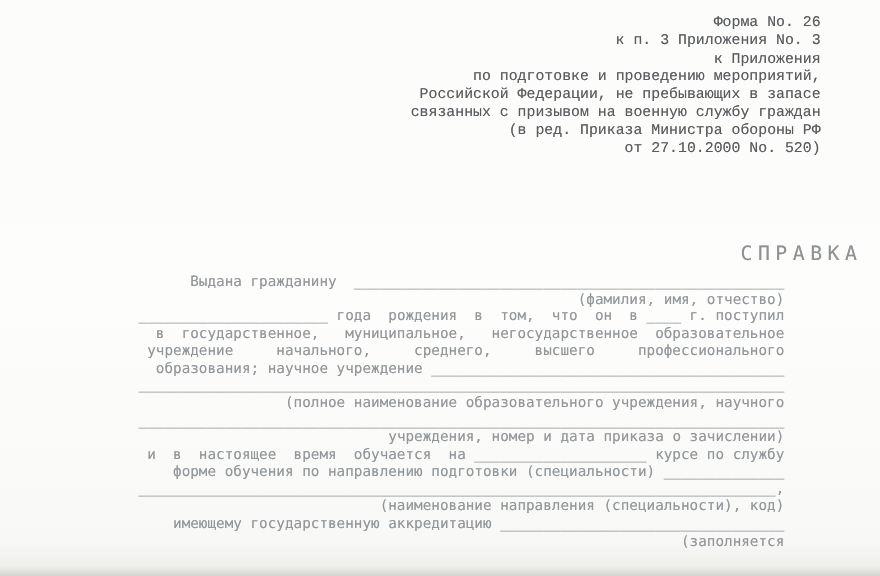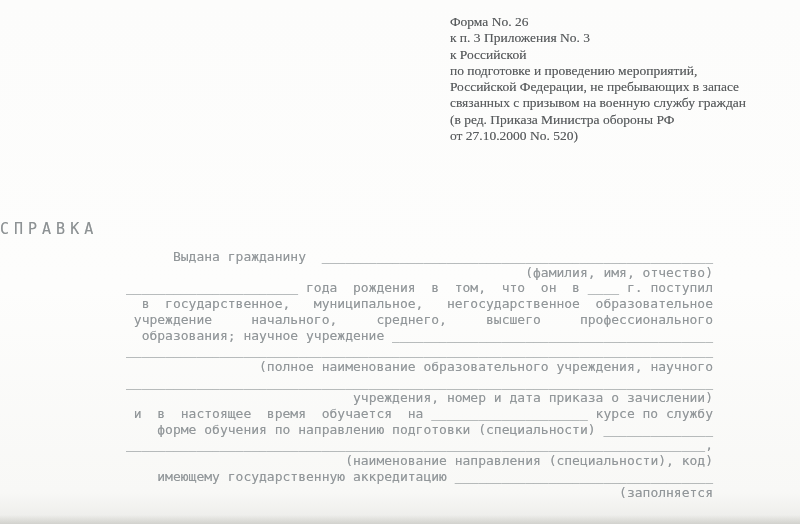--- a/index.html
+++ b/index.html
@@ -8,35 +8,36 @@
     width: 800px;
     height: 524px;
     overflow: hidden;
     background: linear-gradient(180deg, #fcfcfb 0%, #fdfdfc 55%, #f8f8f6 94%, #ebebe8 100%);
     font-family: "DejaVu Sans Mono", monospace;
   }
   .header {
     position: absolute;
     top: 14px;
     right: 54px;
-    font-family: Liberation Serif, serif;
+    text-align: right;
+    font-family: Liberation Mono, monospace;
     font-size: 13.5px;
     line-height: 16.3px;
     color: #595c5e;
     text-shadow: 0 0 0.6px rgba(89,92,94,0.55);
     margin-left: 23px;
   }
   .header .line { white-space: pre; }
   .doc-title {
     position: absolute;
     top: 220px;
     left: 0;
     width: 784px;
-    text-align: left;
-    font-size: 15px;
+    text-align: right;
+    font-size: 18px;
     letter-spacing: 5px;
     color: #8d9294;
     text-shadow: 0 0 0.6px rgba(141,146,148,0.5);
   }
   .body-text {
     position: absolute;
     top: 249px;
     left: 126px;
     font-size: 13px;
     line-height: 15.7px;
@@ -54,21 +55,21 @@
     background: linear-gradient(to bottom, rgba(190,190,185,0), rgba(185,185,179,0.5));
   }
 </style>
 </head>
 <body>
 
 <div class="page">
   <div class="header">
       <div class="line">Форма No. 26</div>
       <div class="line">к п. 3 Приложения No. 3</div>
-      <div class="line">к Российской</div>
+      <div class="line">к Приложения</div>
       <div class="line">по подготовке и проведению мероприятий,</div>
       <div class="line">Российской Федерации, не пребывающих в запасе</div>
       <div class="line">связанных с призывом на военную службу граждан</div>
       <div class="line">(в ред. Приказа Министра обороны РФ</div>
       <div class="line">от 27.10.2000 No. 520)</div>
     </div>
 
   <div class="doc-title">СПРАВКА</div>
 
   <div class="body-text">

